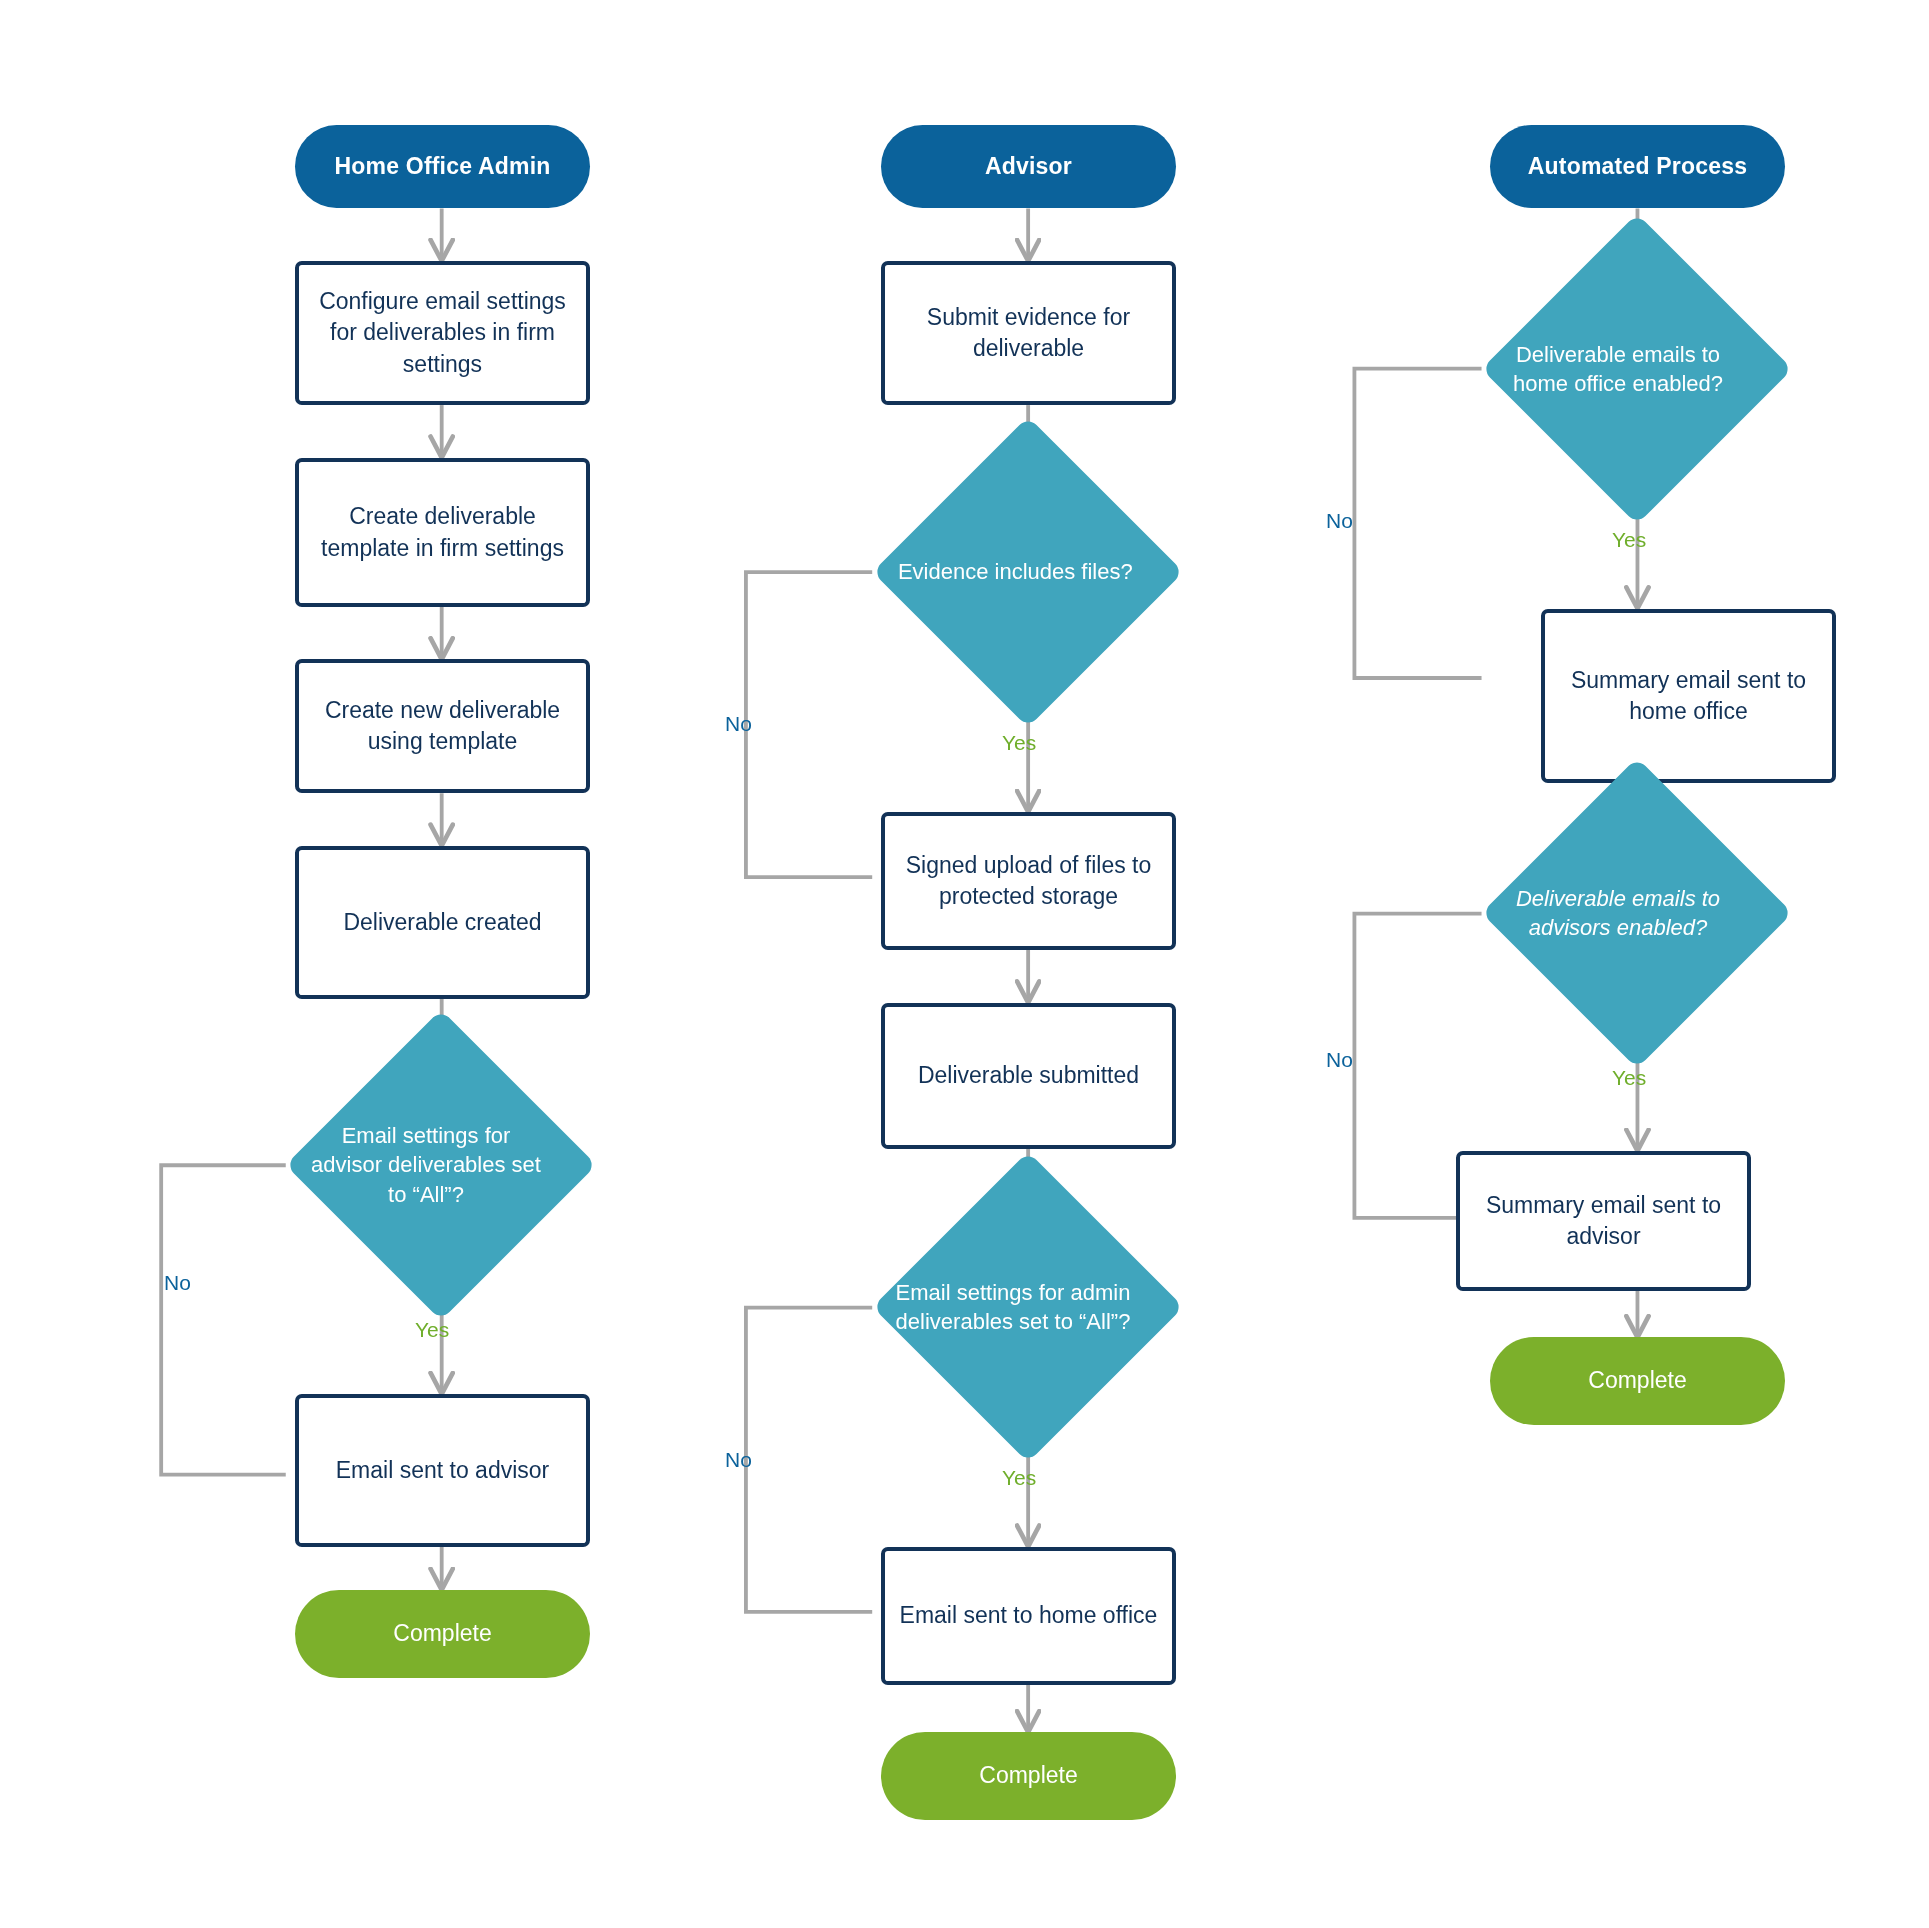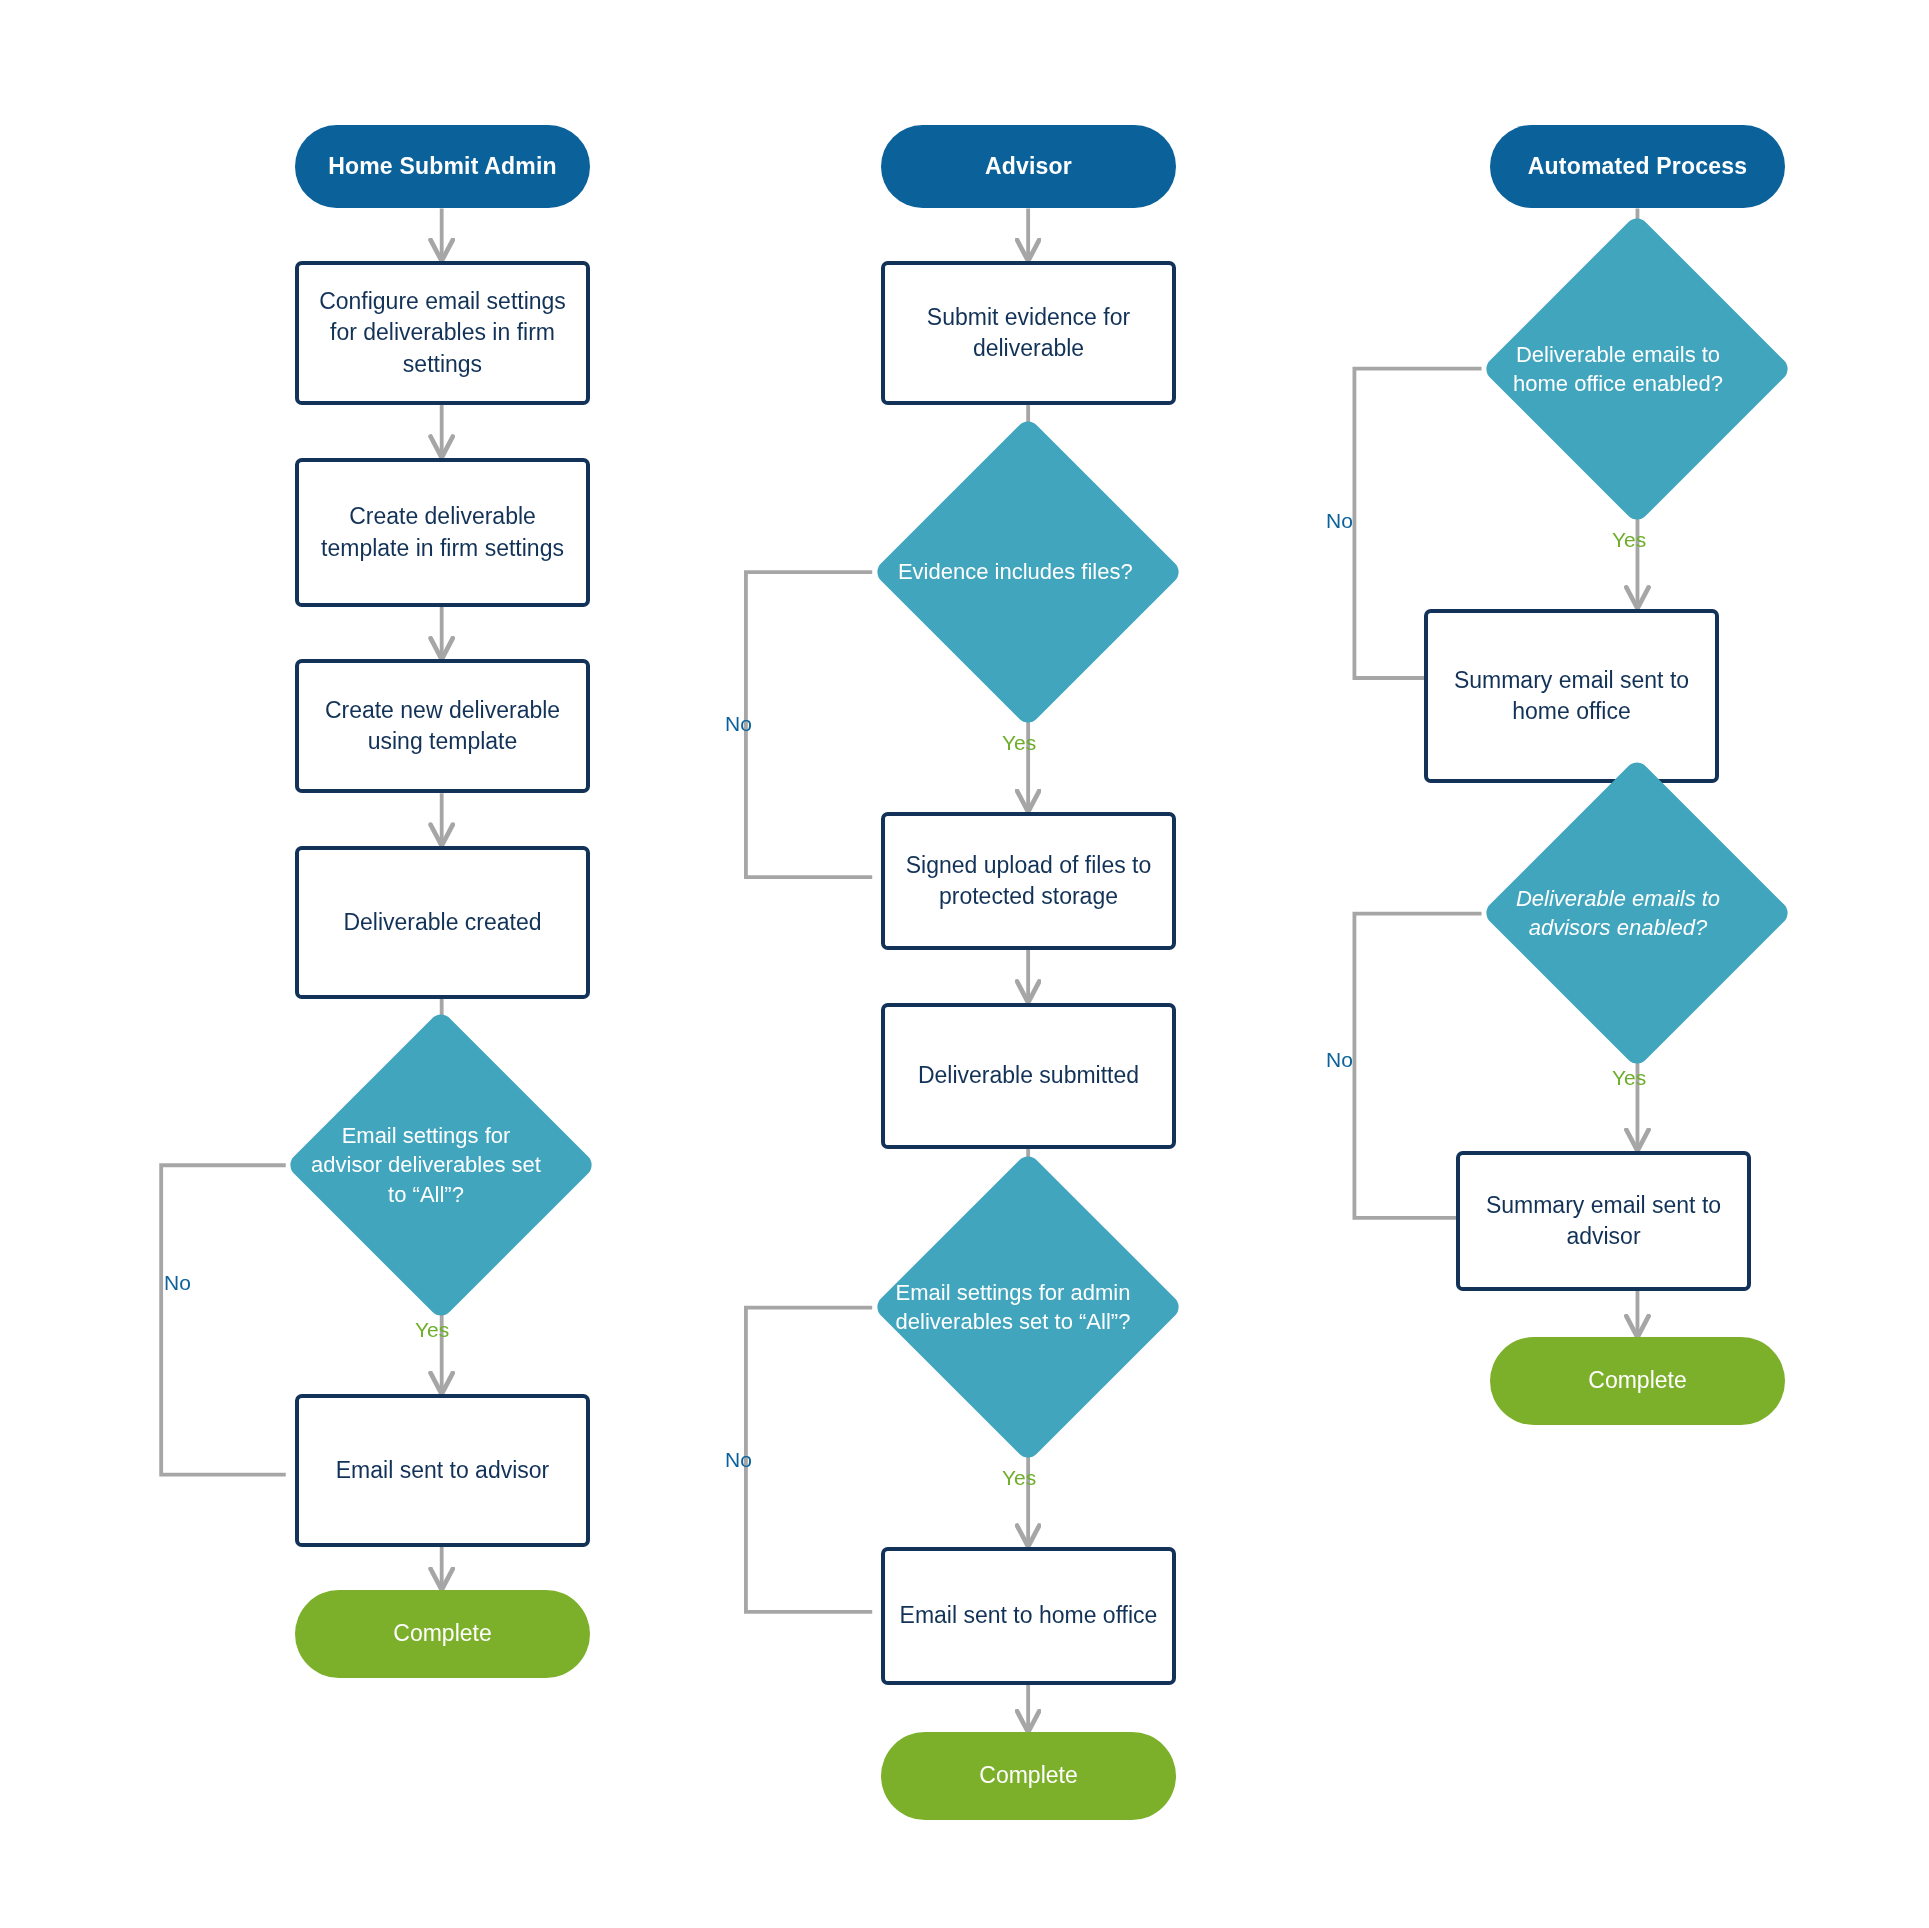--- a/index.html
+++ b/index.html
@@ -80,21 +80,21 @@
       <path d="M1932 884 L1932 948" marker-end="url(#arrow)"></path>
 
       <path d="M1932 1208 L1932 1358" marker-end="url(#arrow)"></path>
 
       <path d="M1748 1078 L1598 1078 L1598 1437 L1748 1437"></path>
       <path d="M1932 1523 L1932 1578" marker-end="url(#arrow)"></path>
     </g>
   </svg>
 
   <div class="node lane-pill" style="left:295px;top:125px;width:295px;height:83px;">
-    <span class="txt">Home Submit Admin</span>
+    <span class="txt">Home Office Admin</span>
   </div>
 
   <div class="node process" style="left:295px;top:261px;width:295px;height:144px;">
     <span class="txt">Configure email settings for deliverables in firm settings</span>
   </div>
 
   <div class="node process" style="left:295px;top:458px;width:295px;height:149px;">
     <span class="txt">Create deliverable template in firm settings</span>
   </div>
 
@@ -163,21 +163,21 @@
 
   <div class="node lane-pill" style="left:1490px;top:125px;width:295px;height:83px;">
     <span class="txt">Automated Process</span>
   </div>
 
   <div class="node decision" style="left:1527px;top:259px;width:220px;height:220px;">
     <div class="dia"></div>
     <span class="txt" style="width:297px;margin-left:-38px;">Deliverable emails to home office enabled?</span>
   </div>
 
-  <div class="node process" style="left:1424px;top:609px;width:295px;height:174px;justify-content:center;">
+  <div class="node process" style="left:1541px;top:609px;width:295px;height:174px;justify-content:center;">
     <span class="txt">Summary email sent to home office</span>
   </div>
 
   <div class="node decision" style="left:1527px;top:803px;width:220px;height:220px;font-style:italic;">
     <div class="dia"></div>
     <span class="txt" style="width:297px;margin-left:-38px;">Deliverable emails to advisors enabled?</span>
   </div>
 
   <div class="node process" style="left:1456px;top:1151px;width:295px;height:140px;">
     <span class="txt">Summary email sent to advisor</span>

